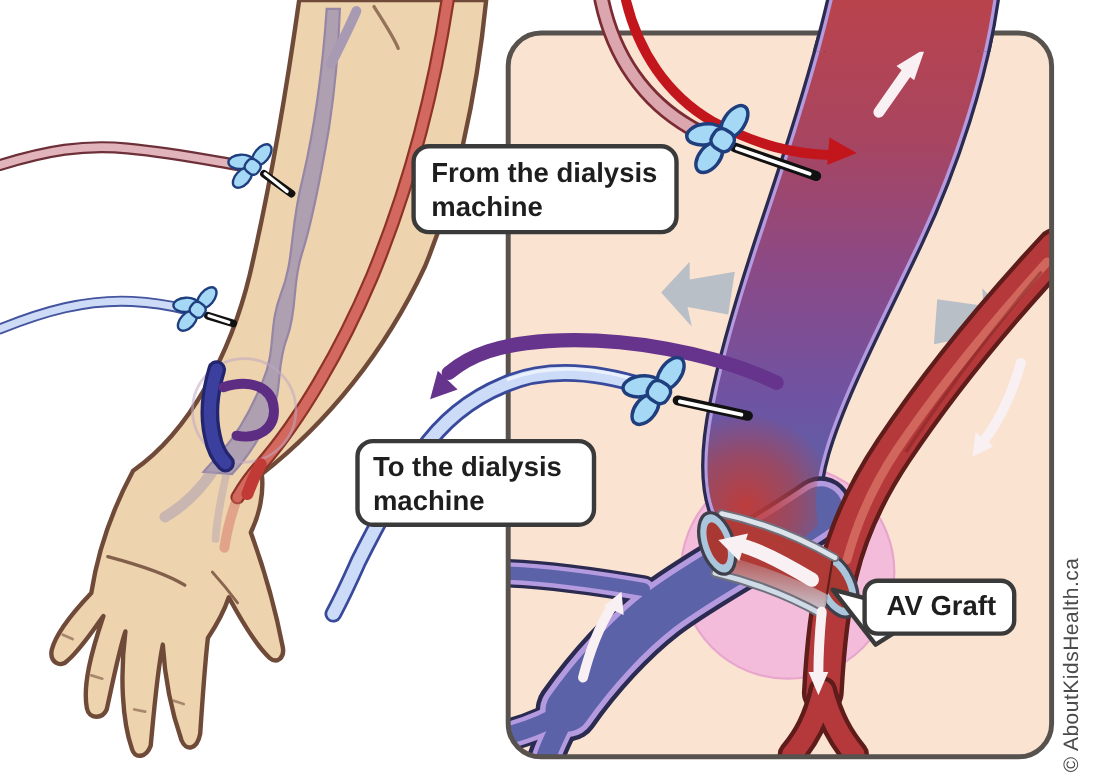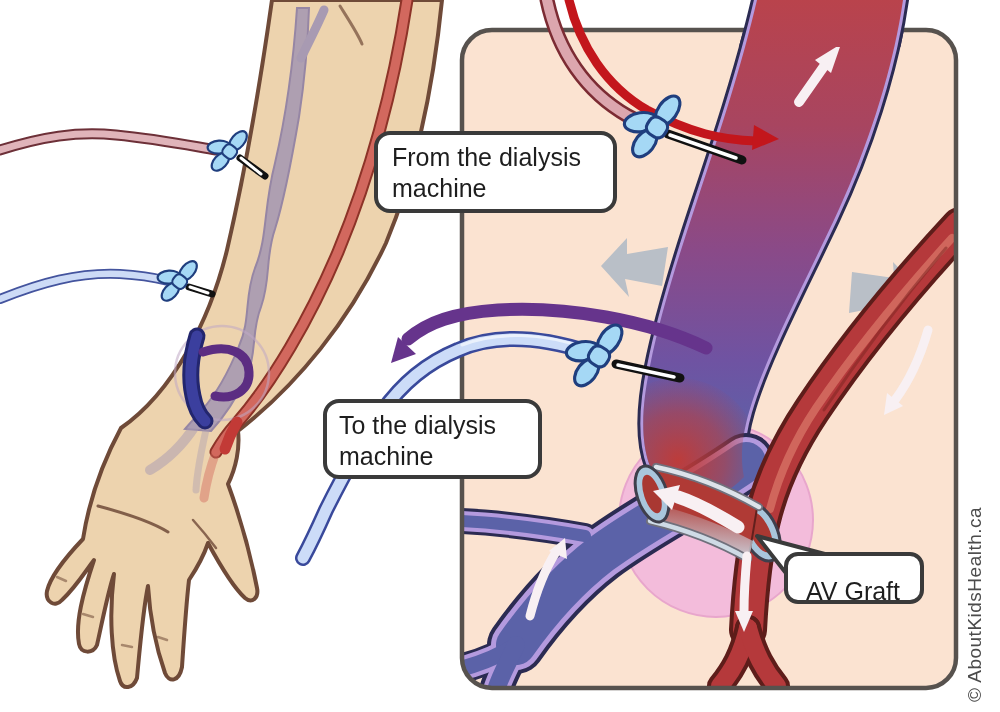--- a/index.html
+++ b/index.html
@@ -16,27 +16,27 @@
   .s-artery{stroke:var(--artery);}
   .s-ahl{stroke:var(--artery_highlight);}
   .wl{stroke:var(--arrow_white);fill:none;stroke-linecap:round;}
   .wh{fill:var(--arrow_white);}
   .garrow{fill:var(--arrow_gray);}
   .skin{fill:var(--skin);stroke:var(--skin_outline);}
   .crease{fill:none;stroke:var(--skin_outline);stroke-linecap:round;}
   
   .label-box{position:absolute;box-sizing:border-box;background:#ffffff;
     border:4.5px solid var(--label_border);border-radius:16px;
-    color:var(--label_text);font-weight:400;font-size:25px;line-height:31px;
+    color:var(--label_text);font-weight:700;font-size:25px;line-height:31px;
     padding:7px 10px 0 14px;z-index:5;}
   .label-box span{display:block;white-space:nowrap;}
   #from-box{left:374px;top:131px;width:243px;height:82px;}
   #to-box{left:323px;top:399px;width:219px;height:80px;padding-left:12px;}
-  #av-box{left:784px;top:552px;width:140px;height:52px;border-radius:14px;
-    padding:20px 0 0 18px;}
+  #av-box{left:784px;top:526px;width:140px;height:52px;border-radius:14px;
+    padding:6px 0 0 18px;}
   #watermark{position:absolute;left:964px;top:702px;transform:rotate(-90deg);
     transform-origin:top left;white-space:nowrap;color:var(--watermark);
     font-size:19px;letter-spacing:.5px;z-index:6;}
 </style>
 </head>
 <body>
 
 <div id="canvas">
 <svg width="1000" height="712" viewBox="0 0 1000 712">
   <defs>

